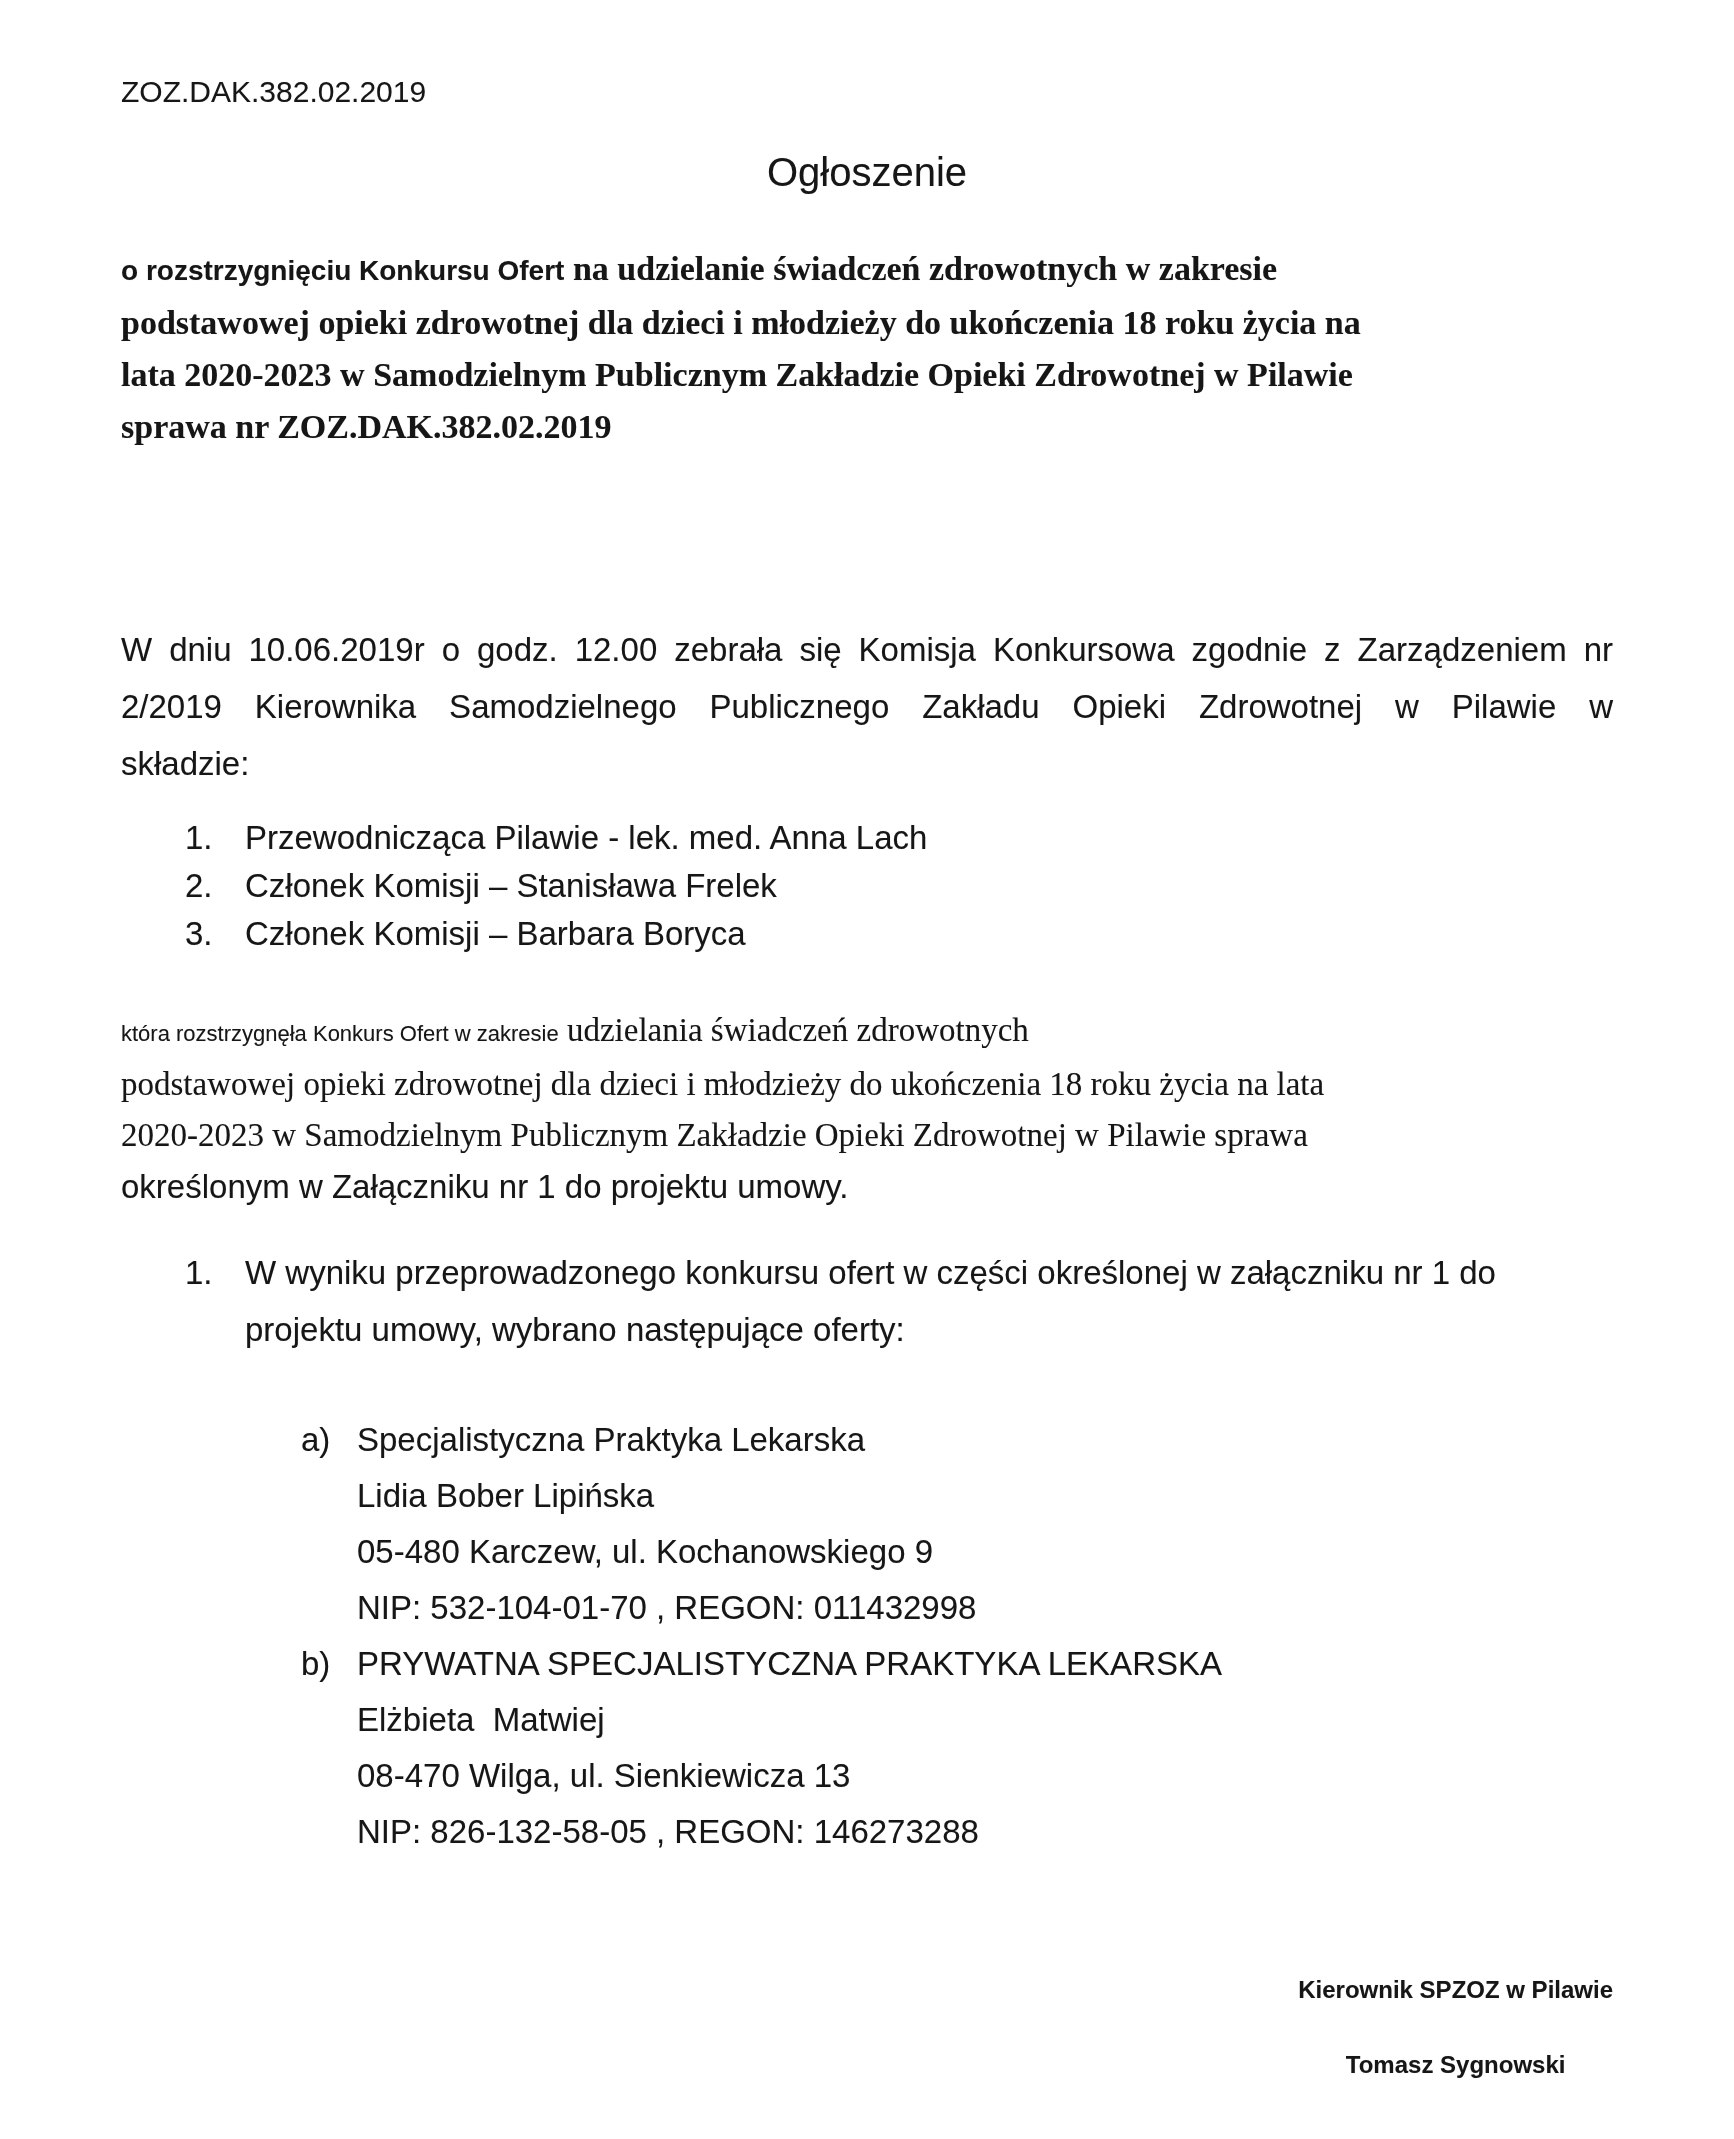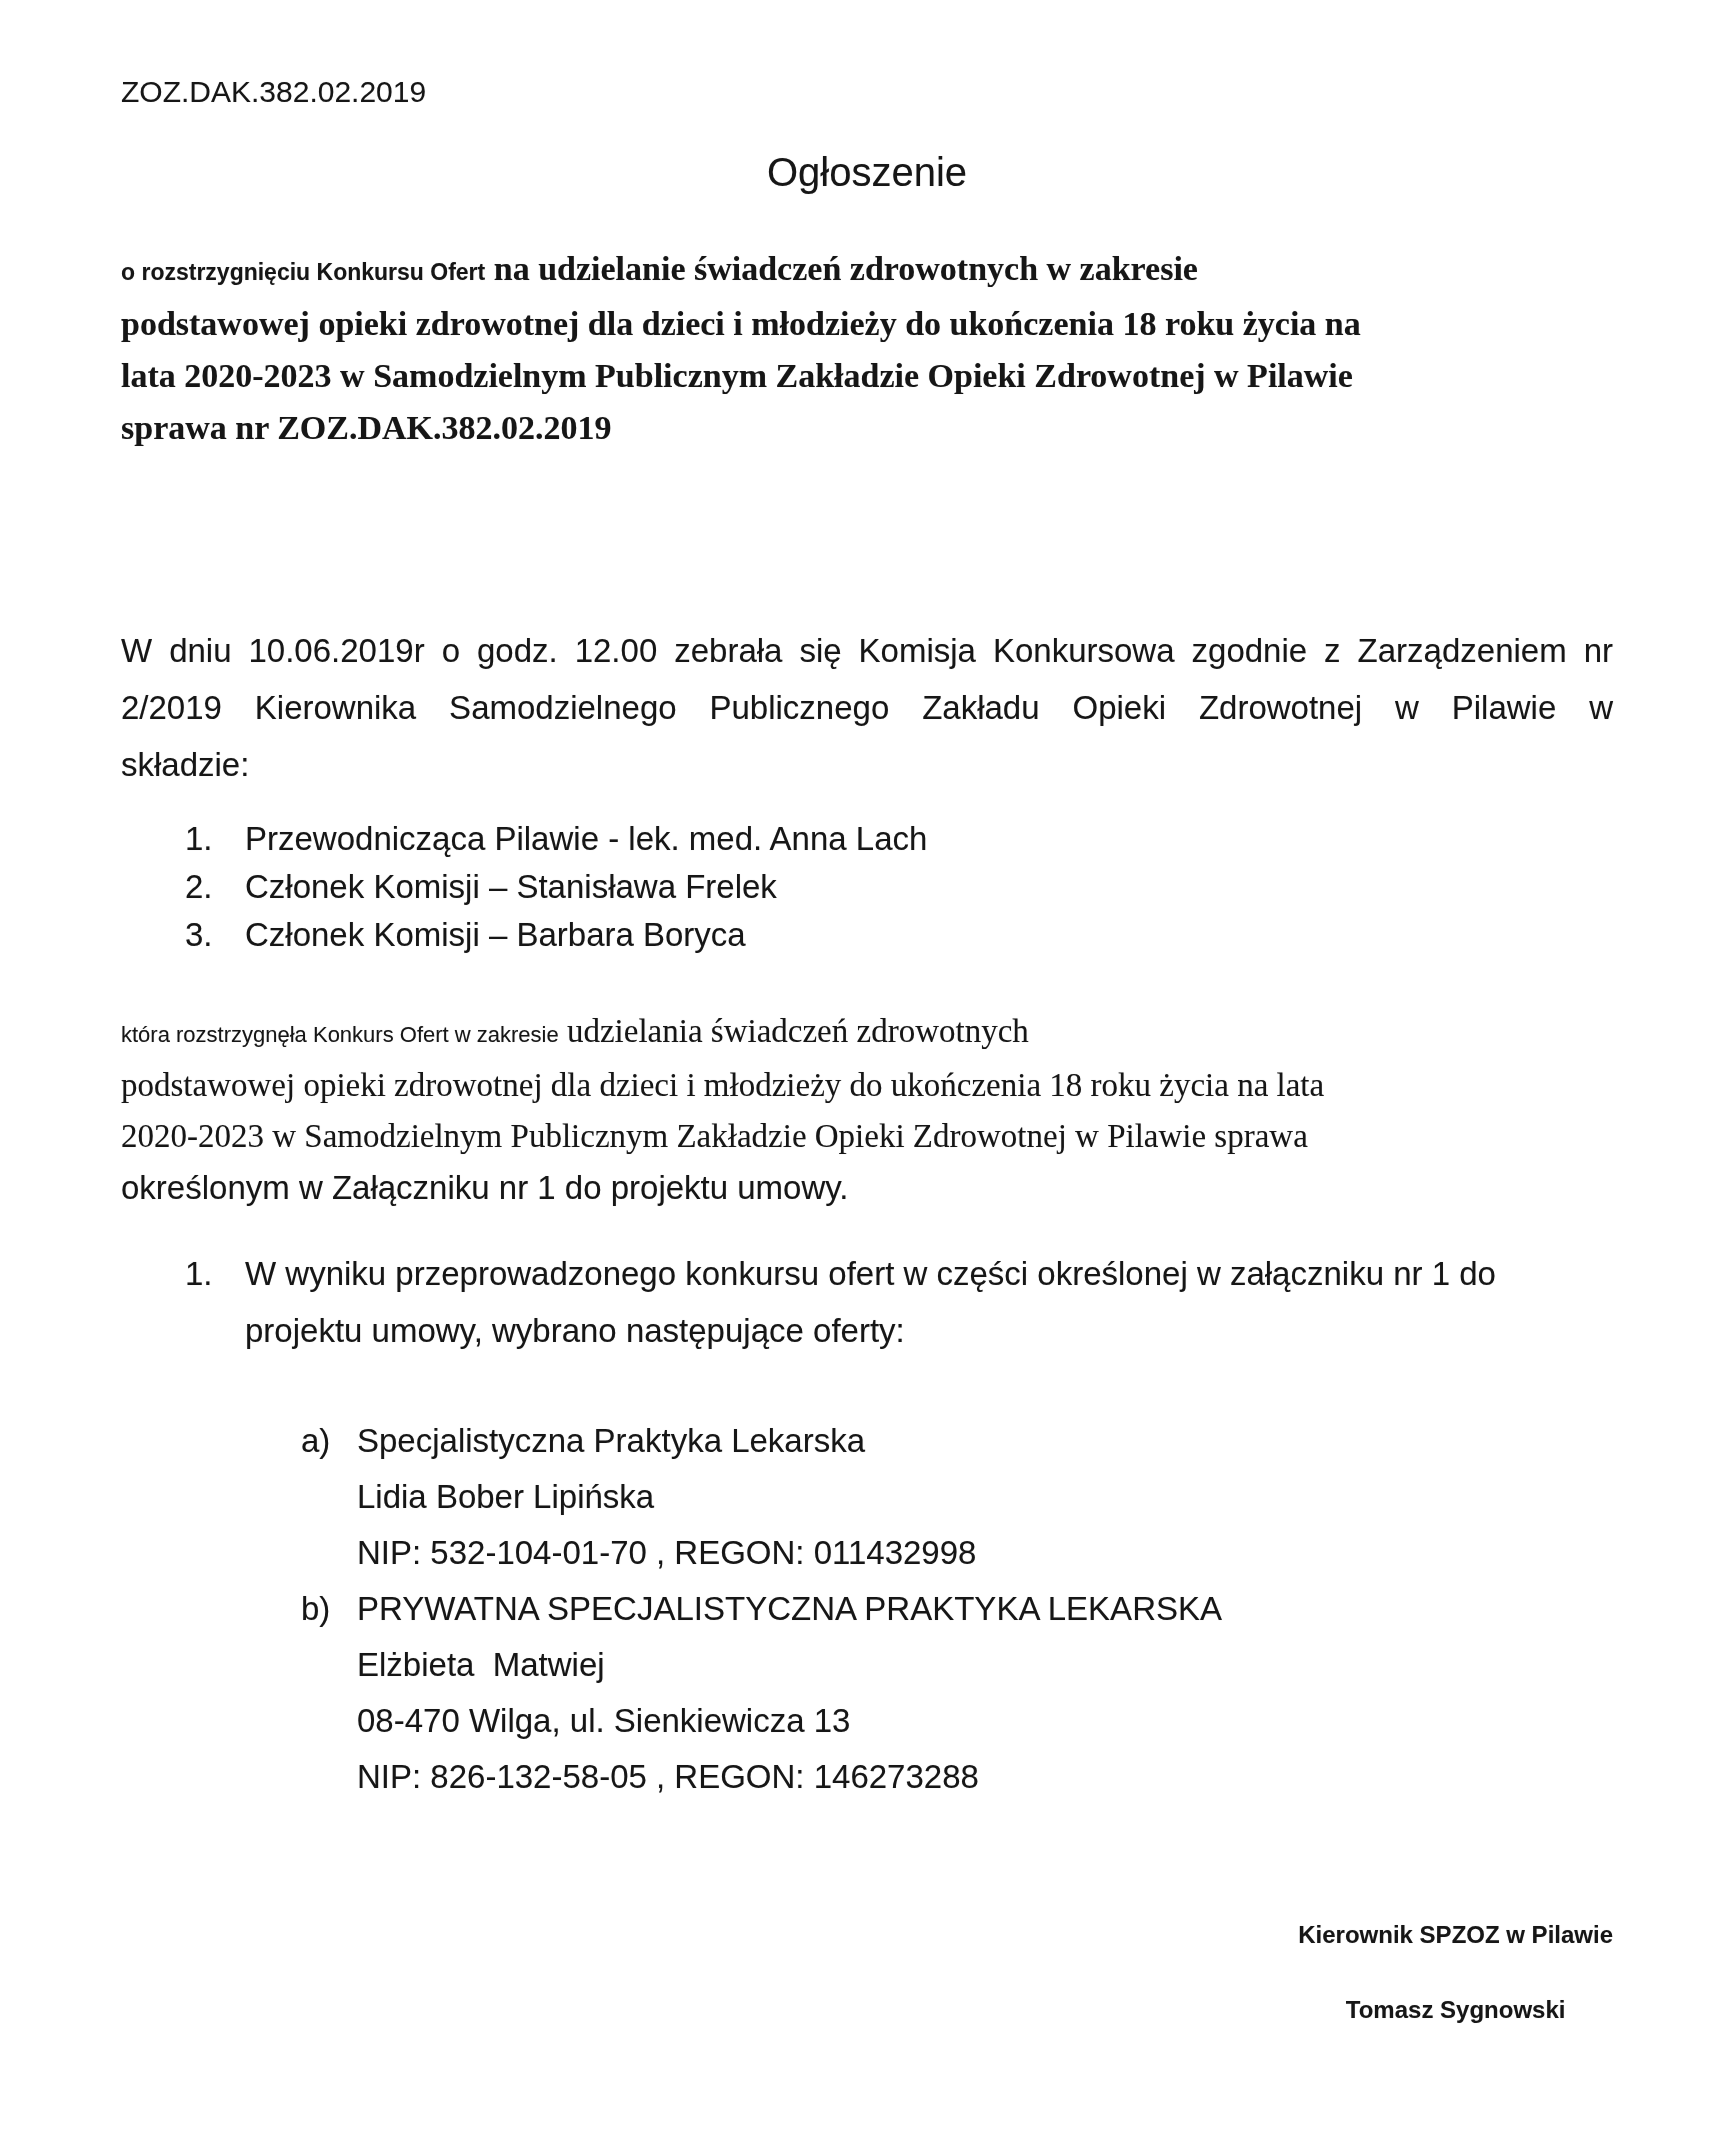--- a/index.html
+++ b/index.html
@@ -32,21 +32,21 @@
     font-weight: normal;
     line-height: 48px;
   }
   .intro {
     margin-top: 46px;
     font-weight: bold;
     font-size: 34px;
     line-height: 52px;
   }
   .intro .line { white-space: nowrap; }
-  .intro .sans { font-size: 23px; }
+  .intro .sans { font-size: 28px; }
 
   .para-commission {
     margin-top: 168px;
     font-size: 33px;
     line-height: 57px;
   }
   .line-justify {
     text-align: justify;
     text-align-last: justify;
   }
@@ -155,20 +155,21 @@
     <div class="line">projektu umowy, wybrano następujące oferty:</div>
   </div>
 </div>
 
 <div class="offers">
   <div class="offer-row">
     <span class="marker">a)</span>
     <div class="offer-lines">
       <div class="line">Specjalistyczna Praktyka Lekarska</div>
       <div class="line">Lidia Bober Lipińska</div>
+      <div class="line">05-480 Karczew, ul. Kochanowskiego 9</div>
       <div class="line">NIP: 532-104-01-70 , REGON: 011432998</div>
     </div>
   </div>
   <div class="offer-row">
     <span class="marker">b)</span>
     <div class="offer-lines">
       <div class="line">PRYWATNA SPECJALISTYCZNA PRAKTYKA LEKARSKA</div>
       <div class="line">Elżbieta  Matwiej</div>
       <div class="line">08-470 Wilga, ul. Sienkiewicza 13</div>
       <div class="line">NIP: 826-132-58-05 , REGON: 146273288</div>

